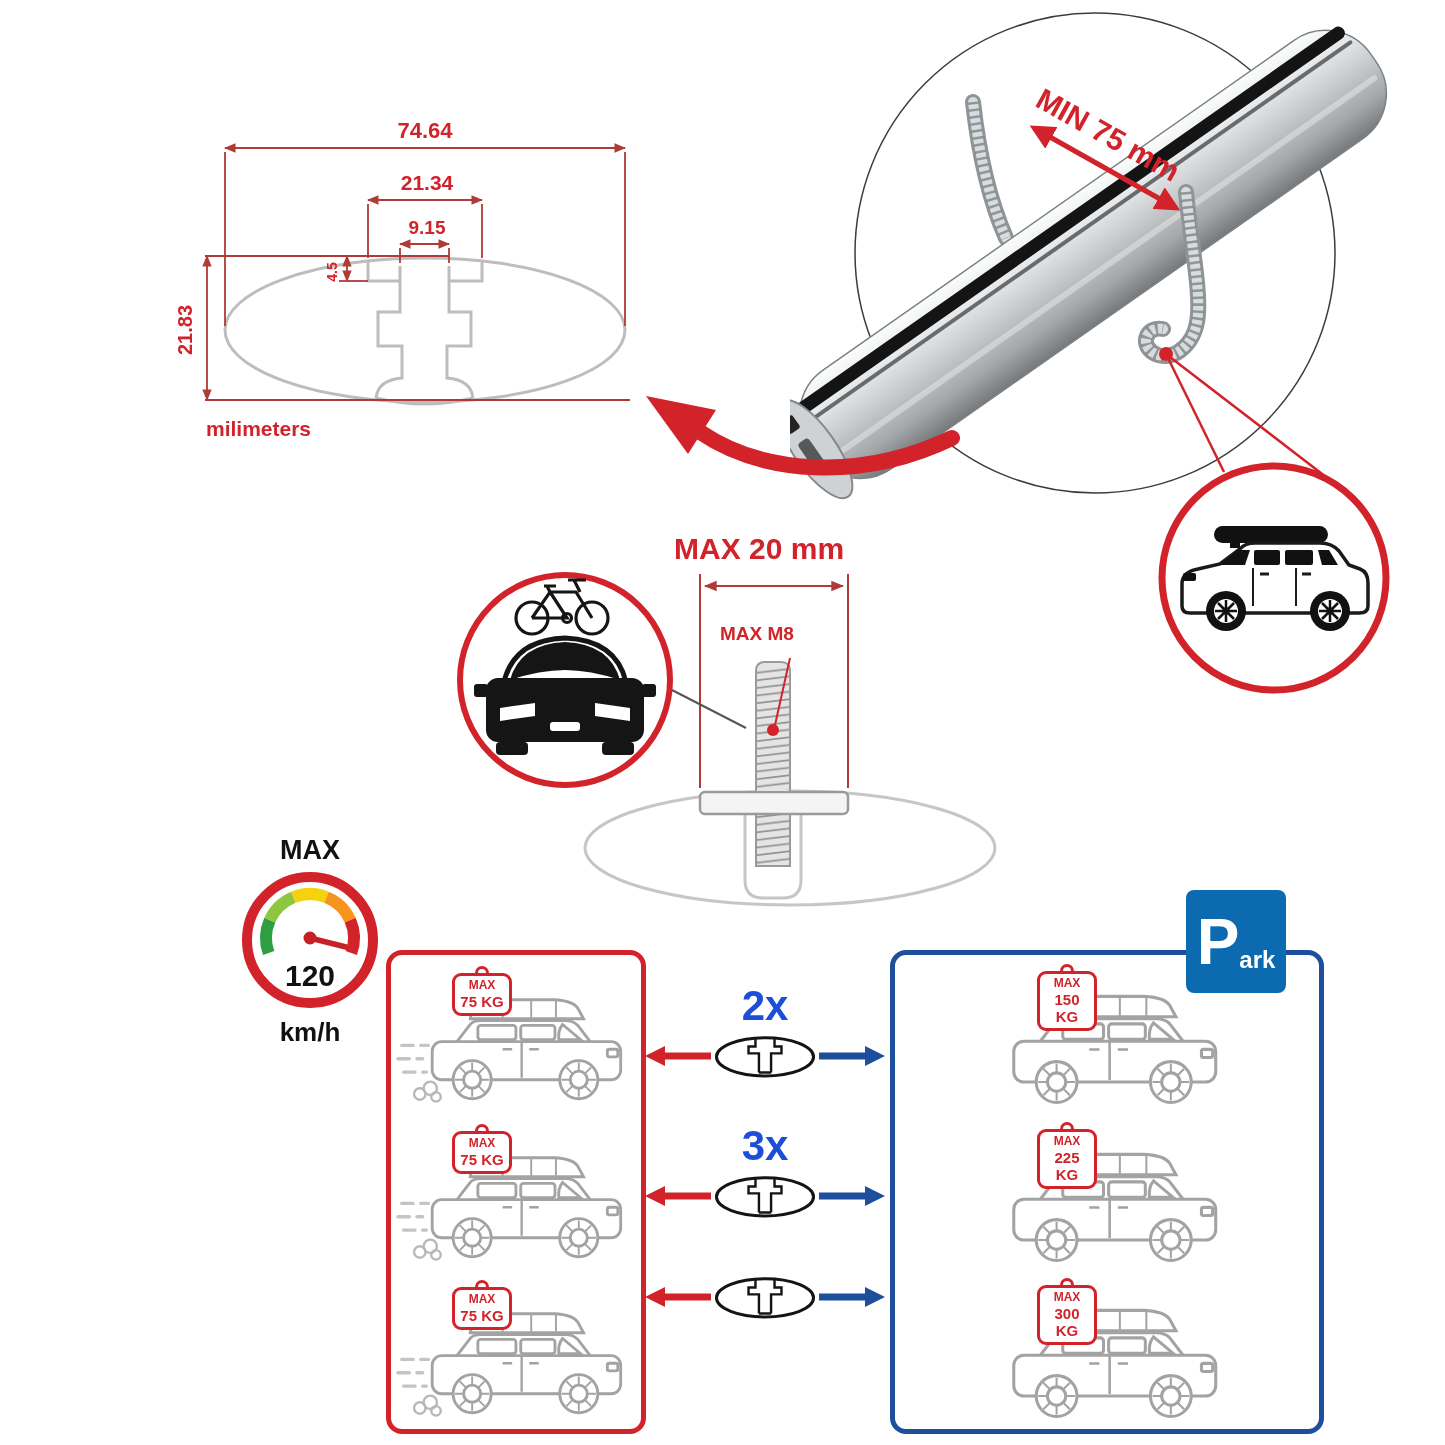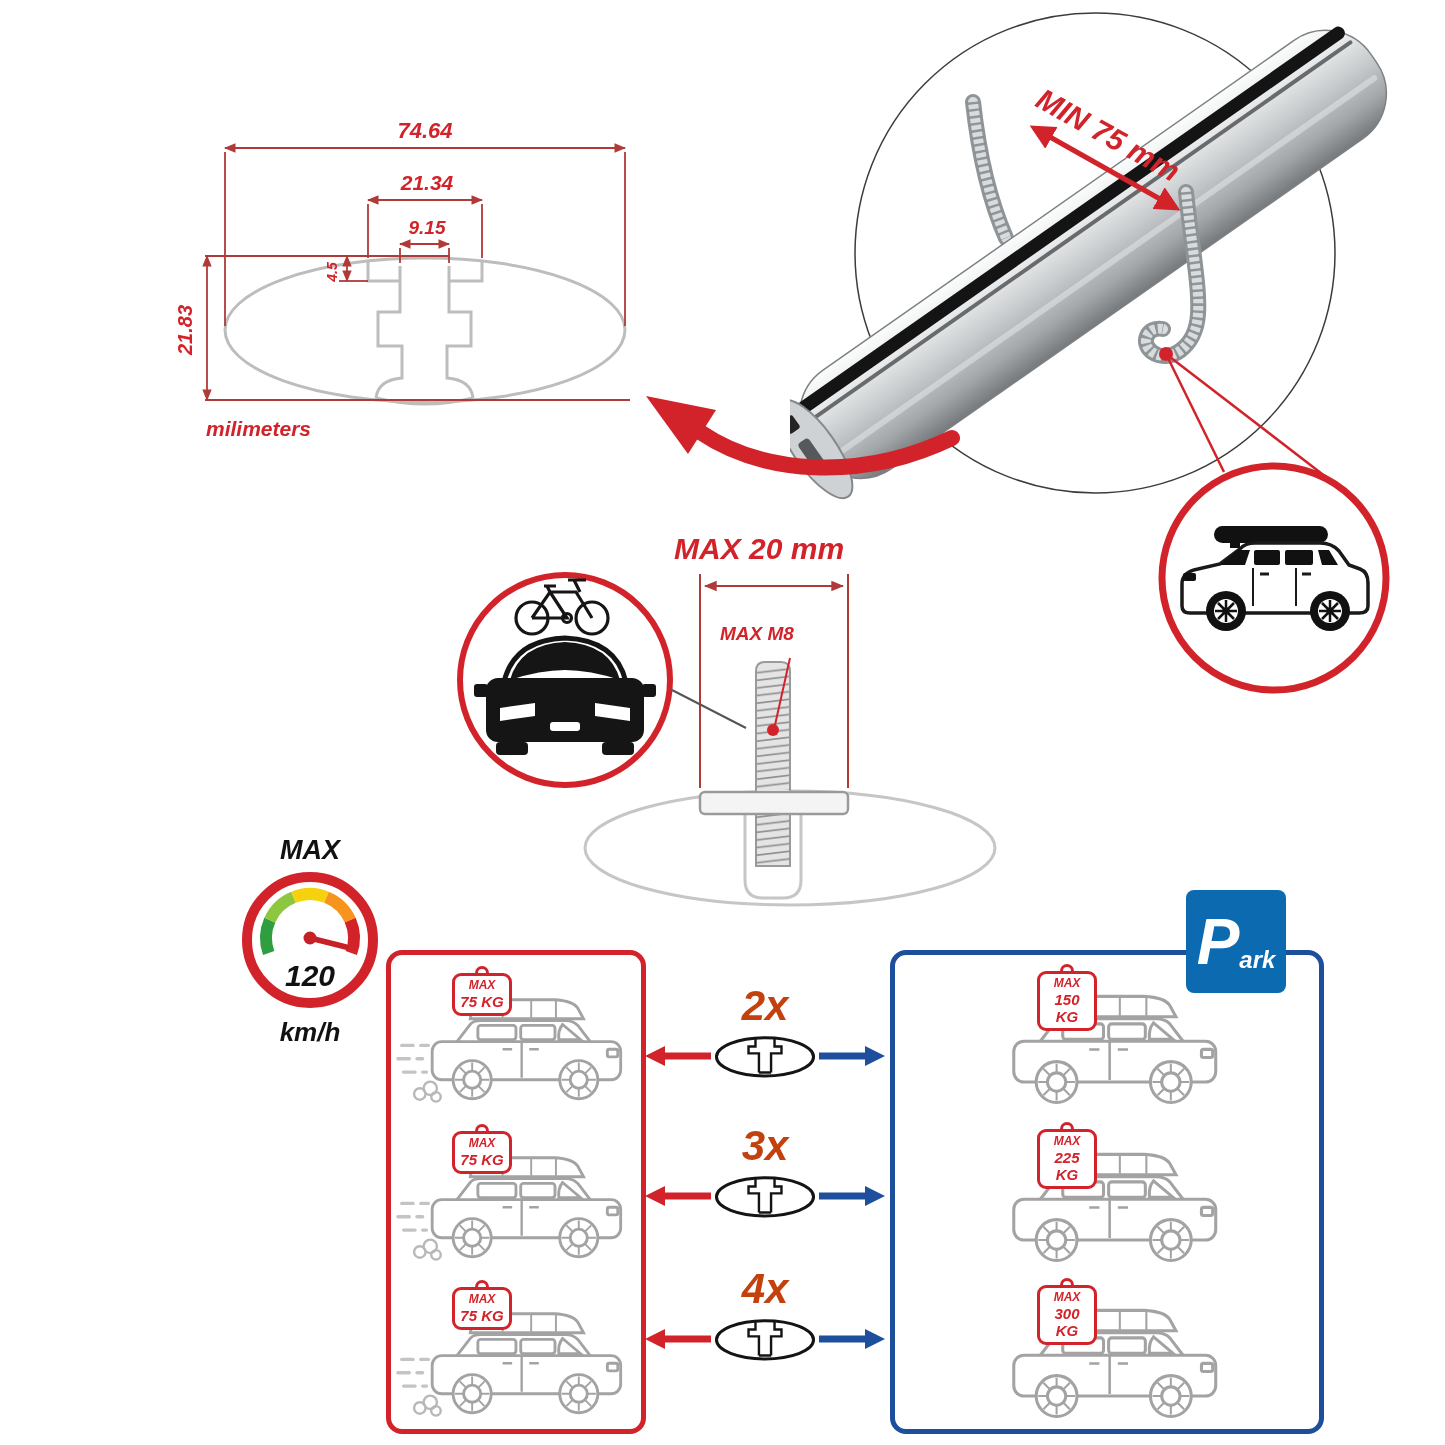--- a/index.html
+++ b/index.html
@@ -1,36 +1,36 @@
 <!DOCTYPE html>
 <html><head>
 <meta charset="utf-8">
 <style>
   * { margin:0; padding:0; box-sizing:border-box; }
   body { background:#fff; font-family:"Liberation Sans", sans-serif; }
-  #canvas { position:relative; width:1445px; height:1445px; background:#fff; overflow:hidden;font-style:italic; }
+  #canvas { position:relative; width:1445px; height:1445px; background:#fff; overflow:hidden; }
   .abs { position:absolute; }
   .red-label { color:#d2232a; font-weight:bold; line-height:1.1; }
   .black-label { color:#111; font-weight:bold; text-align:center; line-height:1.1; }
 
   .panel { border-radius:16px; background:#fff; }
   #red-panel { border:5px solid #d2232a; }
   #blue-panel { border:5px solid #1d4f9c; }
 
   .car-block { position:absolute; }
   .car-svg { position:absolute; left:0; top:26px; }
 
   .load-tag { position:absolute; width:60px; text-align:center; z-index:4; }
   .tag-hook { display:block; width:14px; height:9px; margin:0 auto -2px auto; border:3px solid #d2232a; border-bottom:none; border-radius:8px 8px 0 0; background:#fff; }
   .tag-body { background:#fff; border:3px solid #d2232a; border-radius:9px; padding:3px 2px; color:#d2232a; font-weight:bold; line-height:1.15; }
   .tag-line1 { font-size:12px; }
   .tag-line2 { font-size:15px; }
 
   .mult-row { position:absolute; width:240px; }
-  .mult-label { font-size:42px; color:#c2410c; font-weight:bold; text-align:center; line-height:1; }
+  .mult-label { font-size:42px; color:#1d4ed8; font-weight:bold; text-align:center; line-height:1; }
   .icon-row { display:flex; align-items:center; justify-content:center; gap:2px; margin-top:6px; }
 
   #park-sign { background:#0c6ab0; border-radius:8px; color:#fff; display:flex; align-items:center; justify-content:center; z-index:5; }
   .park-p { font-size:64px; font-weight:bold; line-height:1; }
   .park-ark { font-size:24px; font-weight:bold; margin-top:36px; }
 
   svg text { font-family:"Liberation Sans", sans-serif; }
 </style>
 </head>
 <body>
@@ -328,21 +328,20 @@
       <svg width="104" height="46" viewBox="0 0 120 52">
           <use href="#bar-profile"></use>
         </svg>
       <svg width="66" height="26" viewBox="0 0 66 26">
         <polygon points="46,3 66,13 46,23" fill="#1d4f9c"></polygon>
           <rect x="0" y="9.5" width="50" height="7" fill="#1d4f9c"></rect>
       </svg>
     </div>
   </div>
   <div class="mult-row" style="left:645px;top:1268px">
-    <div class="mult-label">4x</div>
     <div class="icon-row">
       <svg width="66" height="26" viewBox="0 0 66 26">
         <polygon points="20,3 0,13 20,23" fill="#d2232a"></polygon>
           <rect x="16" y="9.5" width="50" height="7" fill="#d2232a"></rect>
       </svg>
       <svg width="104" height="46" viewBox="0 0 120 52">
           <use href="#bar-profile"></use>
         </svg>
       <svg width="66" height="26" viewBox="0 0 66 26">
         <polygon points="46,3 66,13 46,23" fill="#1d4f9c"></polygon>

